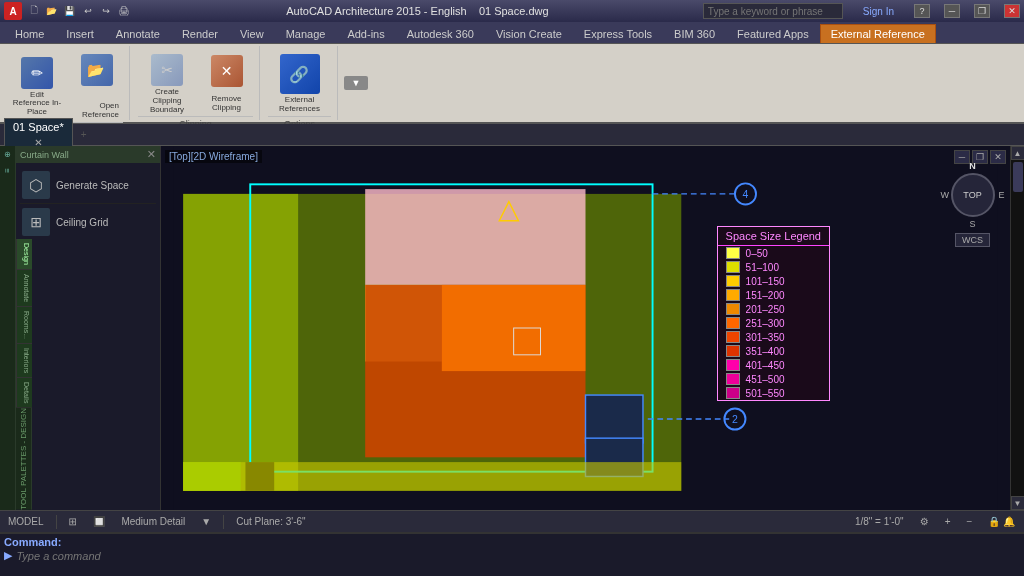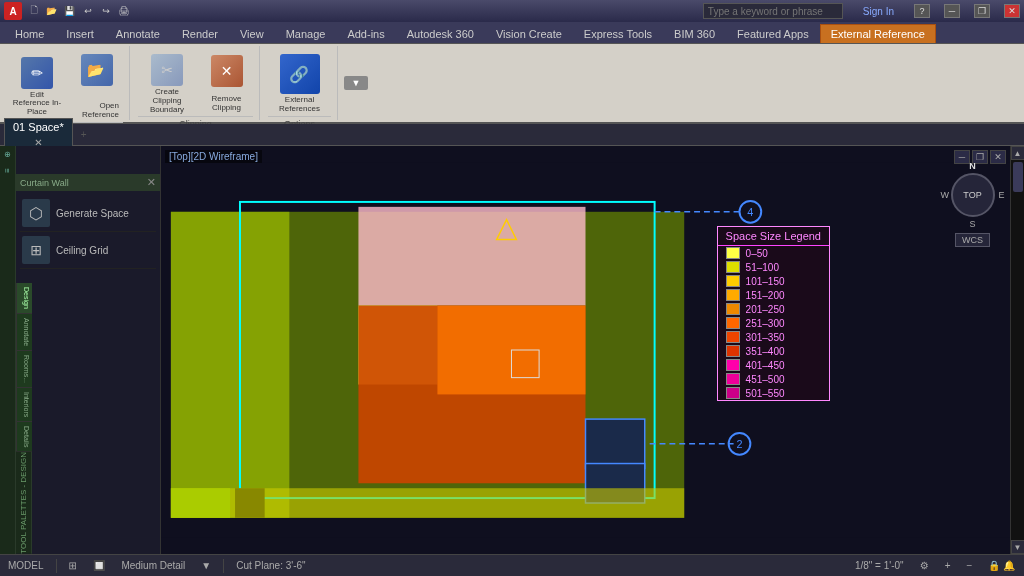--- a/index.html
+++ b/index.html
@@ -74,21 +74,21 @@
     #status-bar { height: 22px; background: #2a2a3a; display: flex; align-items: center; padding: 0 4px; gap: 8px; border-top: 1px solid #444; }
     .status-item { font-size: 10px; color: #aaa; padding: 0 4px; }
     .status-sep { width: 1px; height: 14px; background: #444; }
 
     
     #command-area { height: 44px; background: #1a1a2a; border-top: 2px solid #333; padding: 2px 4px; }
     #command-input { display: flex; align-items: center; gap: 4px; }
     #command-prompt { color: #88aaff; font-size: 11px; }
 
     
-    #palette-header { background: #2a3a2a; padding: 2px 4px; font-size: 9px; color: #8a8; display: flex; align-items: center; justify-content: space-between; margin-top: 28px; }
+    #palette-header { background: #2a3a2a; padding: 2px 4px; font-size: 9px; color: #8a8; display: flex; align-items: center; justify-content: space-between; }
     .palette-close { color: #888; cursor: pointer; font-size: 11px; }
 
     .overall-layout { display: flex; flex-direction: column; height: 576px; width: 1024px; }
 
     #workarea { display: flex; flex: 1; overflow: hidden; }
 
     #left-palette-strip { width: 16px; background: #1a2a1a; display: flex; flex-direction: column; align-items: center; justify-content: flex-start; border-right: 1px solid #2a3a2a; }
     .lps-item { writing-mode: vertical-rl; transform: rotate(180deg); font-size: 8px; color: #6a9; padding: 5px 1px; cursor: pointer; }
   </style>
 </head>
@@ -100,20 +100,25 @@
     <div class="left">
       <div class="autocad-logo">A</div>
       <div class="quick-access">
         <span class="qa-btn">🗋</span>
         <span class="qa-btn">📂</span>
         <span class="qa-btn">💾</span>
         <span class="qa-btn">↩</span>
         <span class="qa-btn">↪</span>
         <span class="qa-btn">🖨</span>
       </div>
+    </div>
+    <div class="center">
+      <span>AutoCAD Architecture 2015 - English</span>
+      &nbsp;&nbsp;
+      <span>01 Space.dwg</span>
     </div>
     <div class="right">
       <input type="text" style="width: 140px; height: 16px; background: rgb(42, 42, 58); border: 1px solid rgb(85, 85, 85); color: rgb(204, 204, 204); font-size: 10px; padding: 0px 4px;" placeholder="Type a keyword or phrase">
       <span style="color:#88aaff;font-size:10px;cursor:pointer;padding:0 6px;">Sign In</span>
       <div class="title-btn">?</div>
       <div class="title-btn">─</div>
       <div class="title-btn">❐</div>
       <div class="title-btn close">✕</div>
     </div>
   </div>
@@ -356,13 +361,22 @@
     <div class="status-sep"></div>
     <span class="status-item">Cut Plane: 3'-6"</span>
     <div style="flex:1;"></div>
     <span class="status-item">1/8" = 1'-0"</span>
     <span class="status-item" style="cursor:pointer;">⚙</span>
     <span class="status-item" style="cursor:pointer;">+</span>
     <span class="status-item" style="cursor:pointer;">−</span>
     <span class="status-item">🔒 🔔</span>
   </div>
 
+  <div id="command-area">
+    <div style="display:flex;align-items:center;gap:4px;margin-bottom:1px;">
+      <span style="color:#88aaff;font-size:11px;font-weight:bold;">Command:</span>
+    </div>
+    <div id="command-input">
+      <span id="command-prompt">▶</span>
+      <input type="text" style="background: transparent; border: none; color: rgb(136, 136, 136); font-size: 11px; font-style: italic; outline: none; flex: 1 1 0%; width: 200px;" placeholder="Type a command">
+    </div>
+  </div>
 </div>
 
 </body></html>

